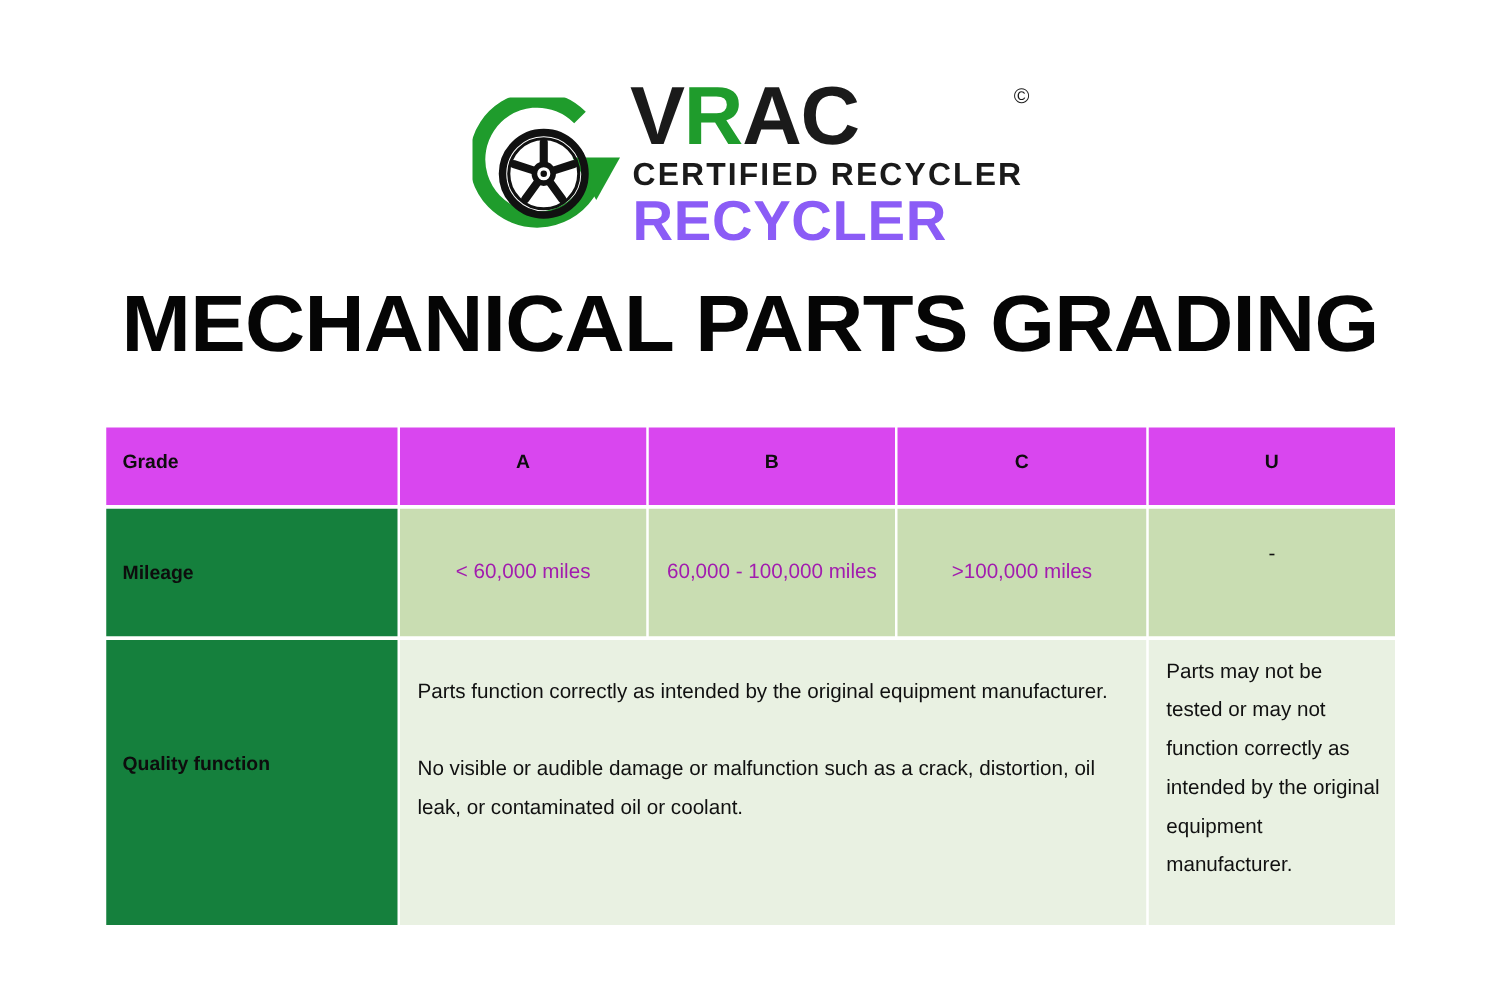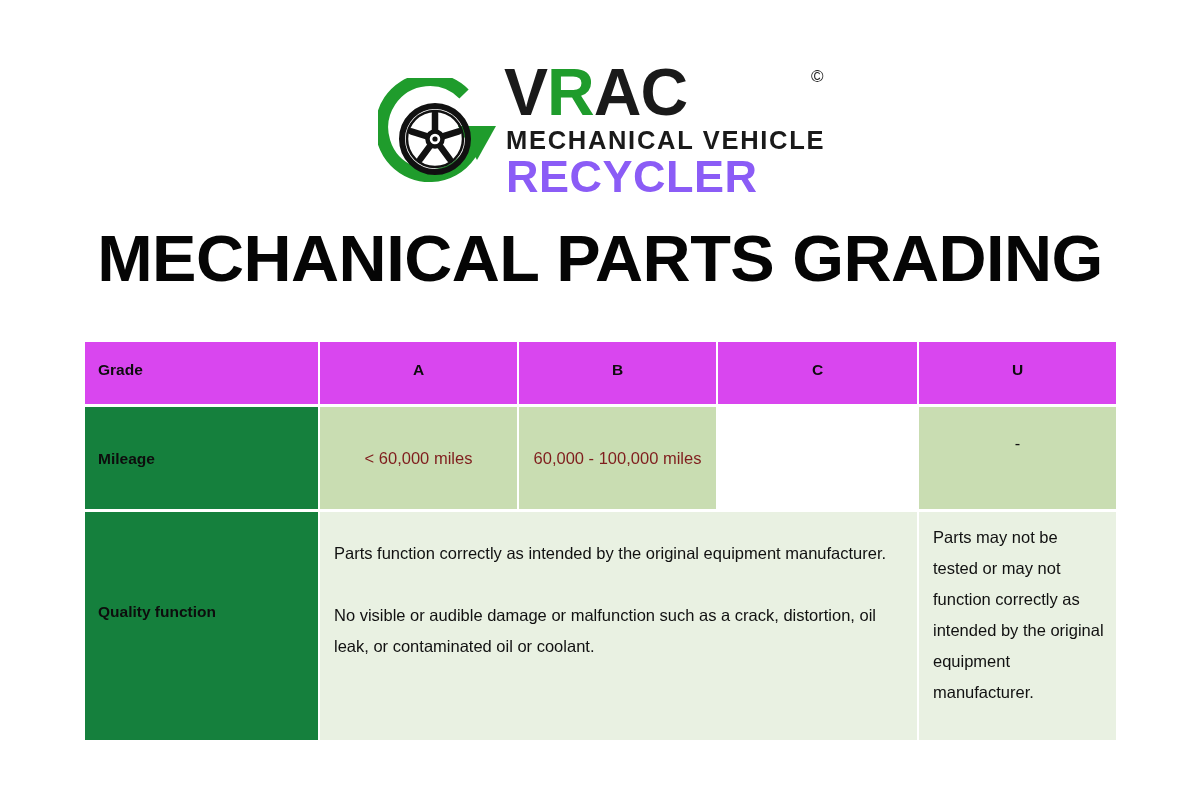--- a/index.html
+++ b/index.html
@@ -173,21 +173,21 @@
 
   .mileage-val {
     position: absolute;
     left: 8px;
     right: 8px;
     top: 50%;
     transform: translateY(-50%);
     text-align: center;
     font-family: "Liberation Sans", sans-serif;
     font-size: 16.5px;
-    color: #7f1d1d;
+    color: #a21caf;
     line-height: 27px;
   }
   .mileage-dash {
     position: absolute;
     left: 0;
     right: 0;
     top: 27px;
     text-align: center;
     font-family: "Liberation Sans", sans-serif;
     font-size: 16.5px;
@@ -252,21 +252,21 @@
           <line x1="-5.3" y1="7.3" x2="-14.7" y2="20.2"></line>
           <line x1="-8.6" y1="-2.8" x2="-23.8" y2="-7.7"></line>
         </g>
       </g>
     </svg>
   </div>
 
   <div id="logo-text">
     <div class="vrac-line"><span class="vrac-v">V</span><span class="vrac-r">R</span><span class="vrac-a">A</span><span class="vrac-c">C</span></div>
     <div class="copyright-mark">©</div>
-    <div class="certified-line">MECHANICAL VEHICLE</div>
+    <div class="certified-line">CERTIFIED RECYCLER</div>
     <div class="recycler-line">RECYCLER</div>
   </div>
 </div>
 
 <div id="page-title">MECHANICAL PARTS GRADING</div>
 
 <div id="grading-table">
 
   <div class="trow" id="row-header">
     <div class="cell cell-label">
@@ -288,20 +288,23 @@
 
   <div class="trow" id="row-mileage">
     <div class="cell cell-label">
       <span class="label-text">Mileage</span>
     </div>
     <div class="cell cell-data c-a">
       <div class="mileage-val">&lt; 60,000 miles</div>
     </div>
     <div class="cell cell-data c-b">
       <div class="mileage-val">60,000 - 100,000 miles</div>
+    </div>
+    <div class="cell cell-data c-c">
+      <div class="mileage-val">&gt;100,000 miles</div>
     </div>
     <div class="cell cell-data c-u">
       <div class="mileage-dash">-</div>
     </div>
   </div>
 
   <div class="trow" id="row-quality">
     <div class="cell cell-label">
       <span class="label-text">Quality function</span>
     </div>

